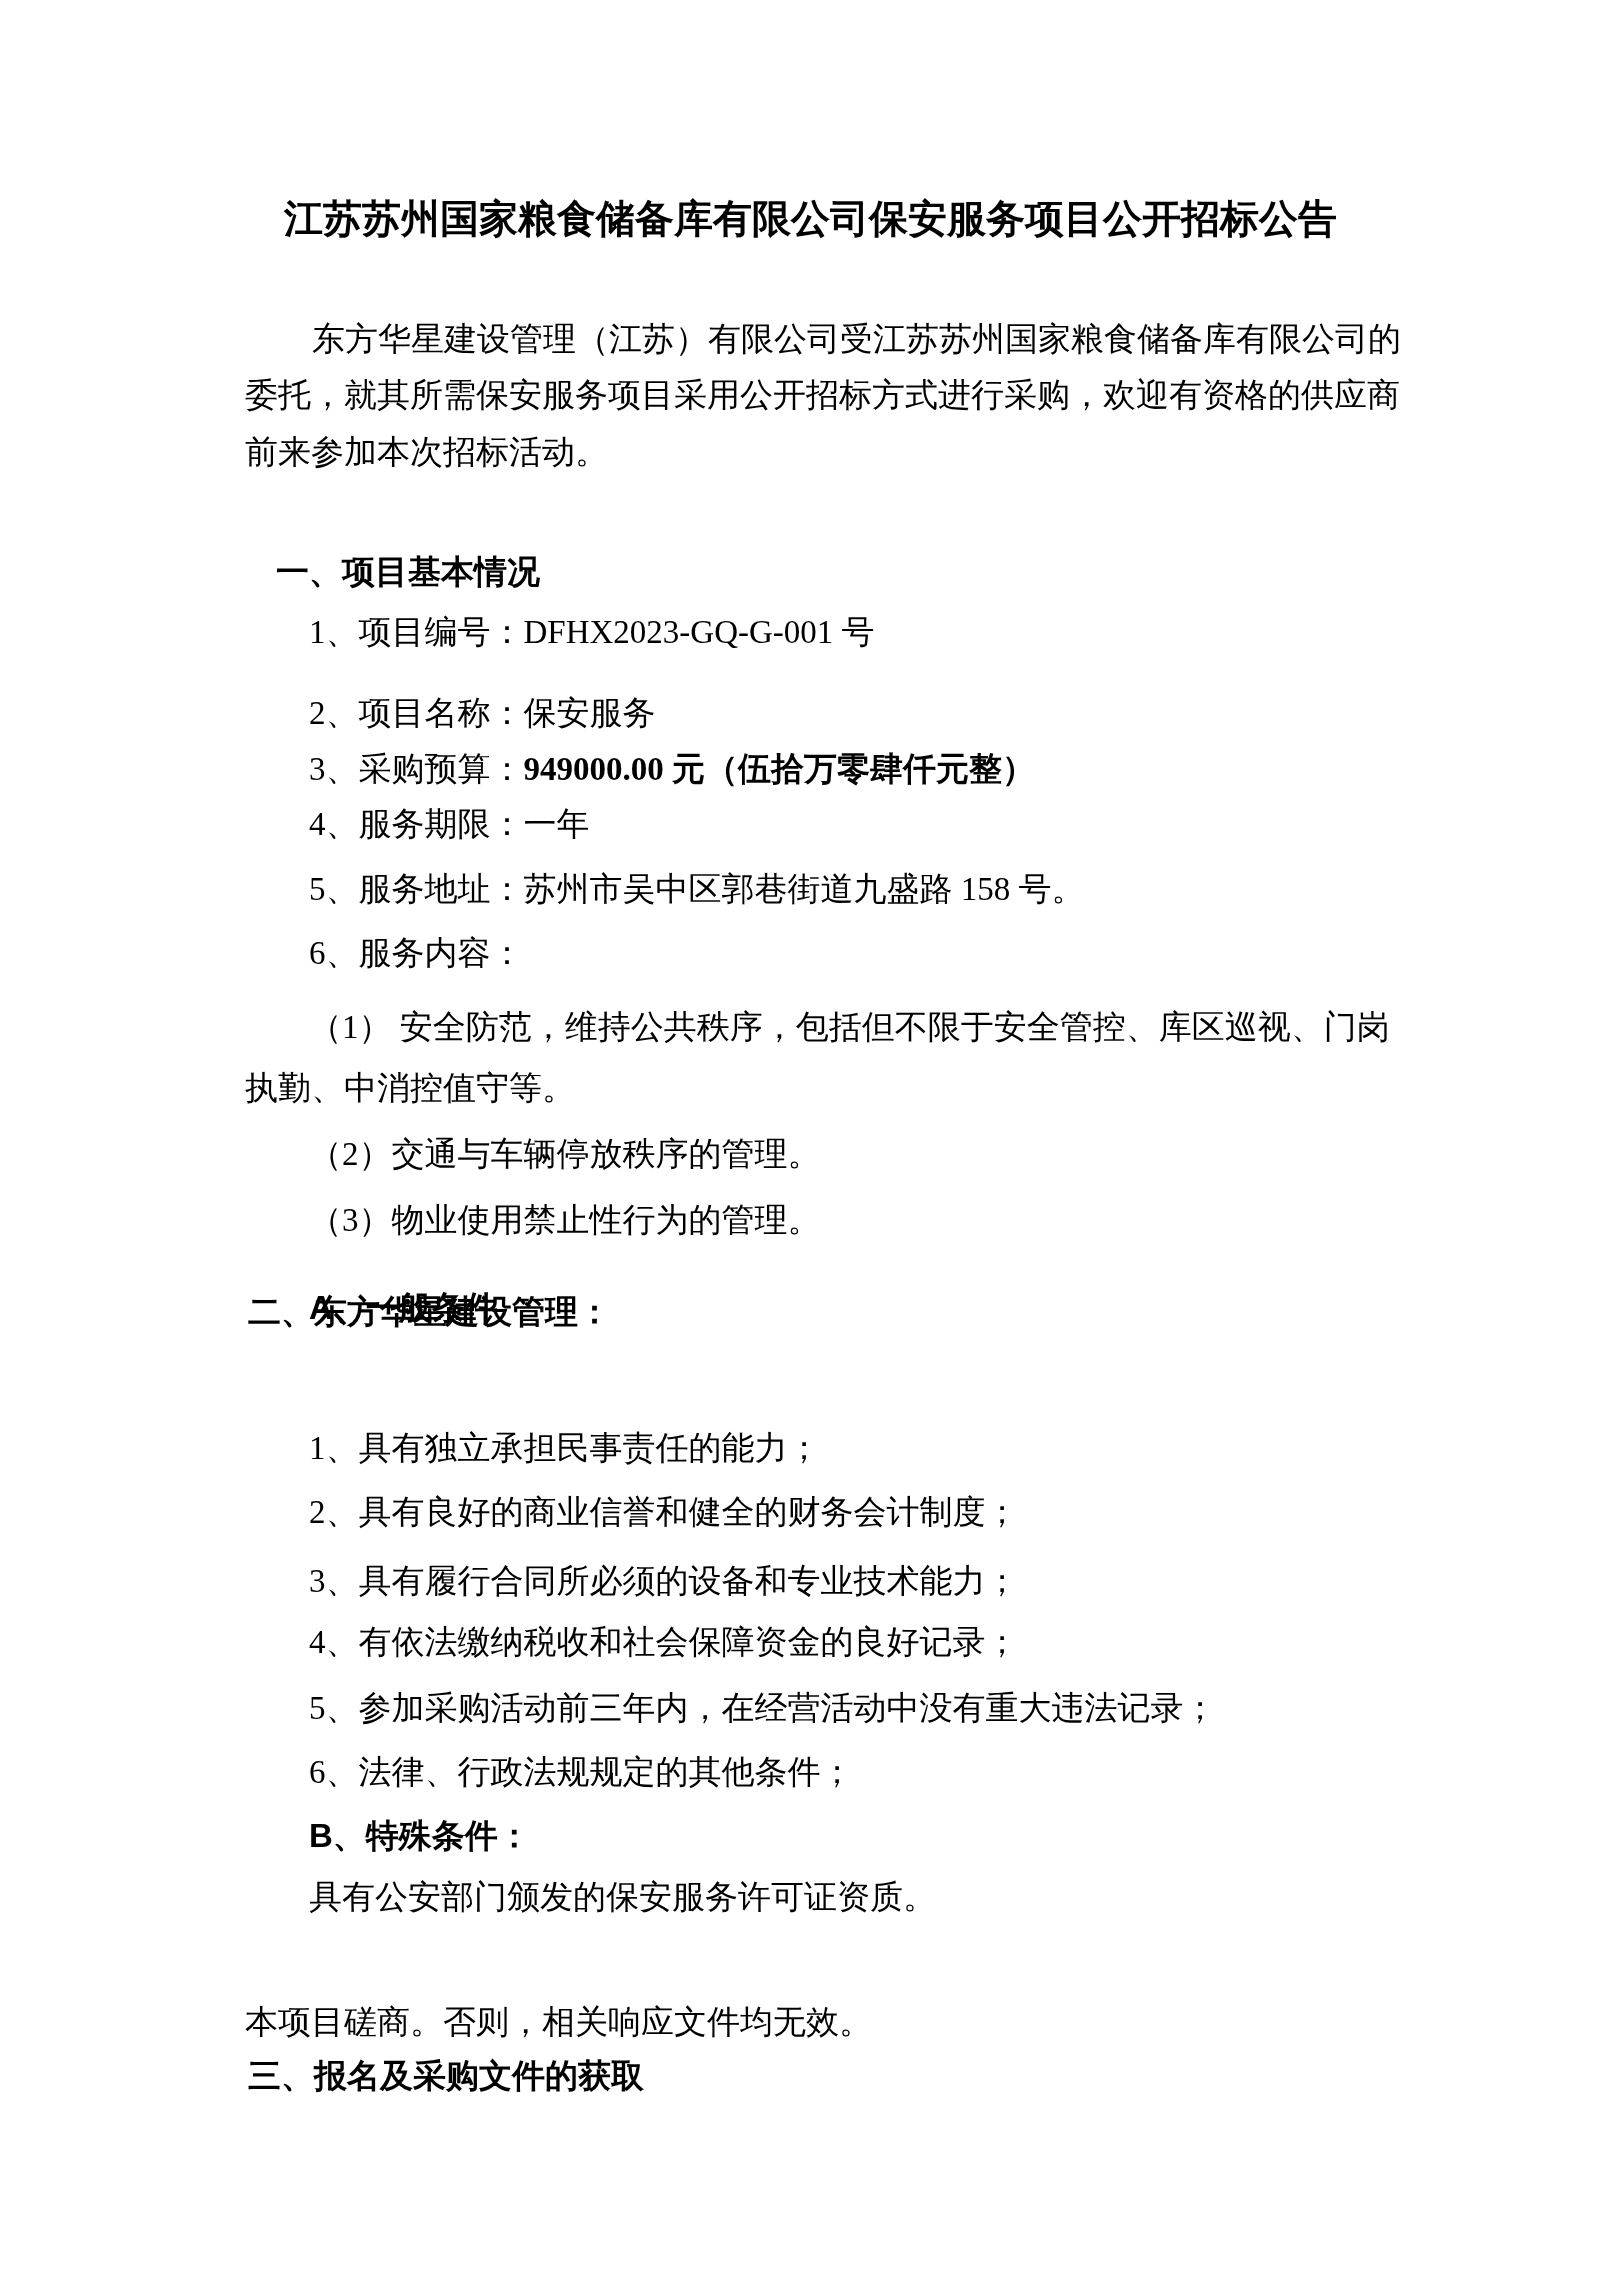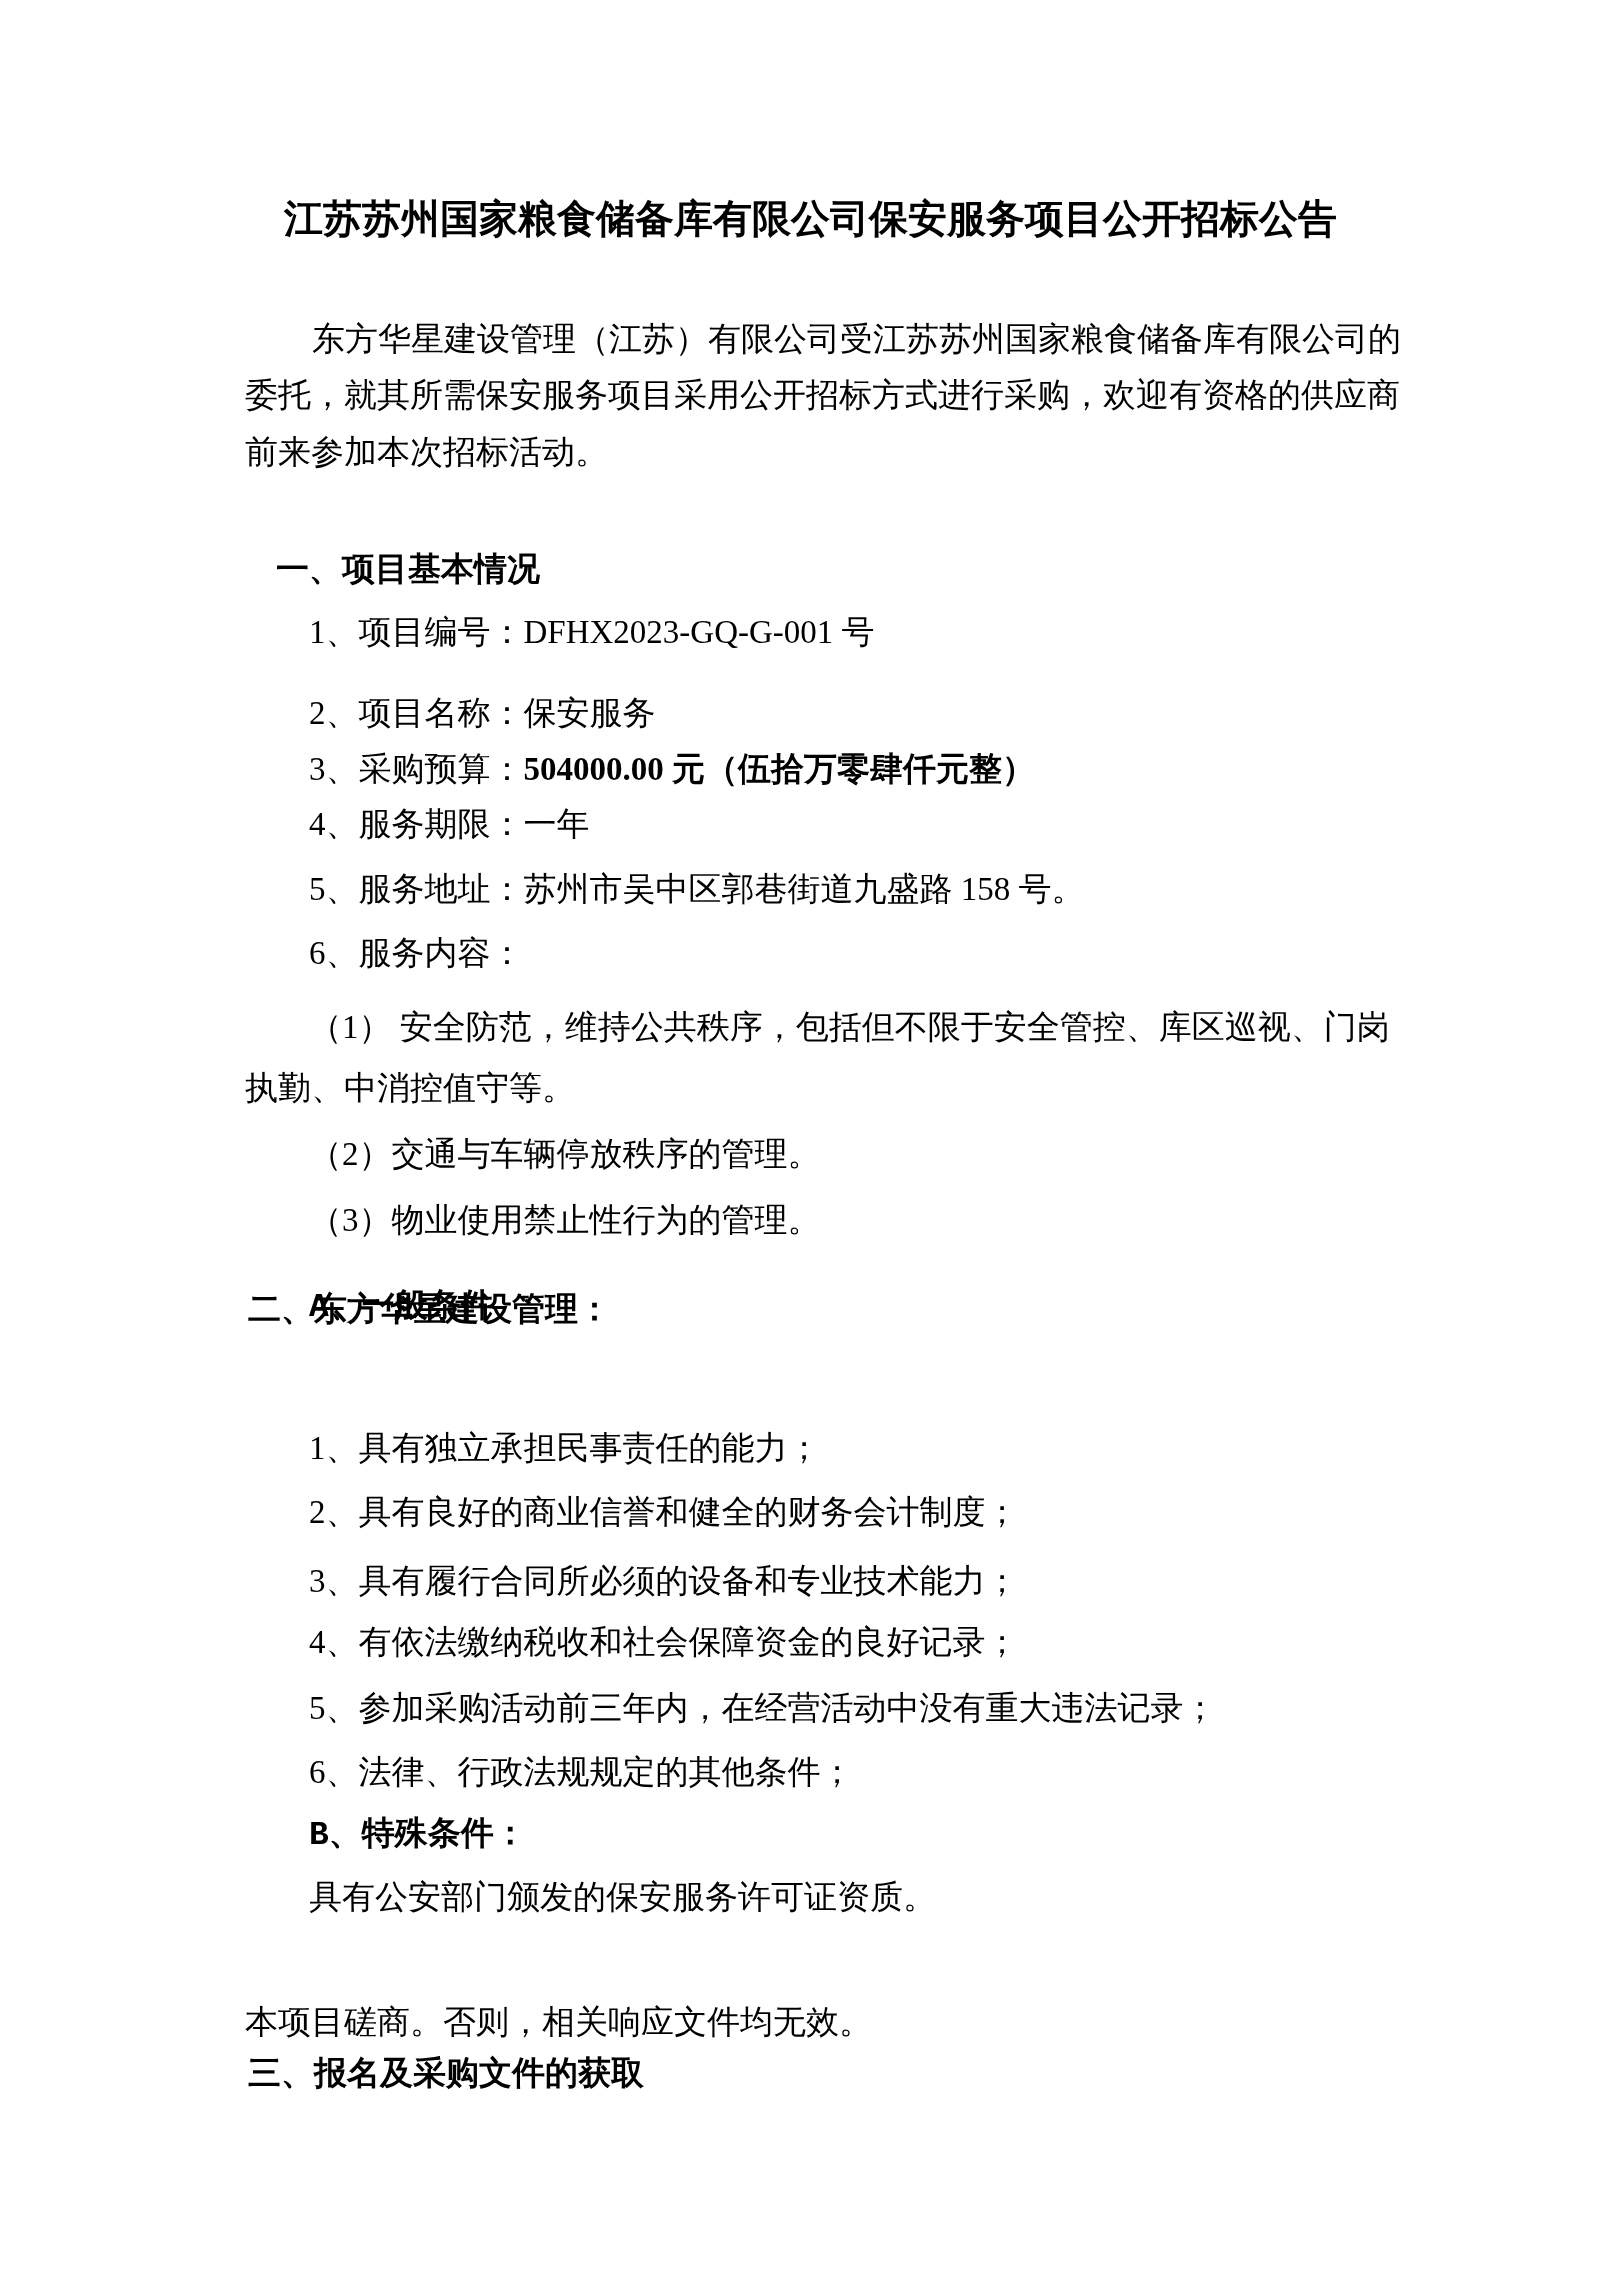--- a/index.html
+++ b/index.html
@@ -29,42 +29,42 @@
   }
   .line {
     position: absolute;
     white-space: nowrap;
     font-size: 33px;
     line-height: 45px;
     color: #000000;
   }
   .h-bold {
     font-weight: bold;
-    font-family: Liberation Mono, monospace;
+    font-family: Liberation Sans, sans-serif;
   }
   .v-bold {
     font-weight: bold;
   }
 </style>
 </head>
 <body>
 
 <div class="page">
 
   <h1 class="doc-title" style="top:194px">江苏苏州国家粮食储备库有限公司保安服务项目公开招标公告</h1>
 
   <div class="line" style="top:373px;left:245px">委托，就其所需保安服务项目采用公开招标方式进行采购，欢迎有资格的供应商</div>
   <div class="line" style="top:317px;left:312px">东方华星建设管理（江苏）有限公司受江苏苏州国家粮食储备库有限公司的</div>
   <div class="line" style="top:430px;left:245px">前来参加本次招标活动。</div>
 
   <div class="line h-bold" style="top:549px;left:276px">一、项目基本情况</div>
 
   <div class="line" style="top:610px;left:309px">1、项目编号：DFHX2023-GQ-G-001 号</div>
   <div class="line" style="top:691px;left:309px">2、项目名称：保安服务</div>
-  <div class="line" style="top:747px;left:309px"><span>3、采购预算：</span><span class="v-bold">504000.00 元（伍拾万零肆仟元整）</span></div>
+  <div class="line" style="top:747px;left:309px"><span>3、采购预算：</span><span class="v-bold">949000.00 元（伍拾万零肆仟元整）</span></div>
   <div class="line" style="top:802px;left:309px">4、服务期限：一年</div>
   <div class="line" style="top:867px;left:309px">5、服务地址：苏州市吴中区郭巷街道九盛路 158 号。</div>
   <div class="line" style="top:931px;left:309px">6、服务内容：</div>
 
   <div class="line" style="top:1005px;left:309px">（1） 安全防范，维持公共秩序，包括但不限于安全管控、库区巡视、门岗</div>
   <div class="line" style="top:1066px;left:245px">执勤、中消控值守等。</div>
   <div class="line" style="top:1132px;left:309px">（2）交通与车辆停放秩序的管理。</div>
   <div class="line" style="top:1198px;left:309px">（3）物业使用禁止性行为的管理。</div>
 
   <div class="line h-bold" style="top:1289px;left:248px">二、东方华星建设管理：</div>

